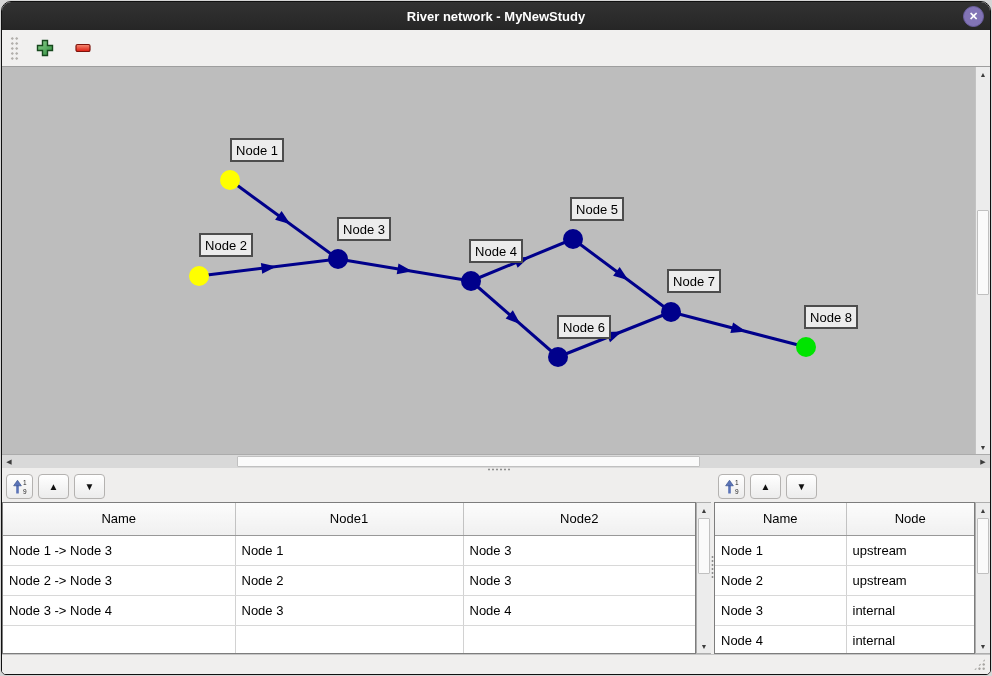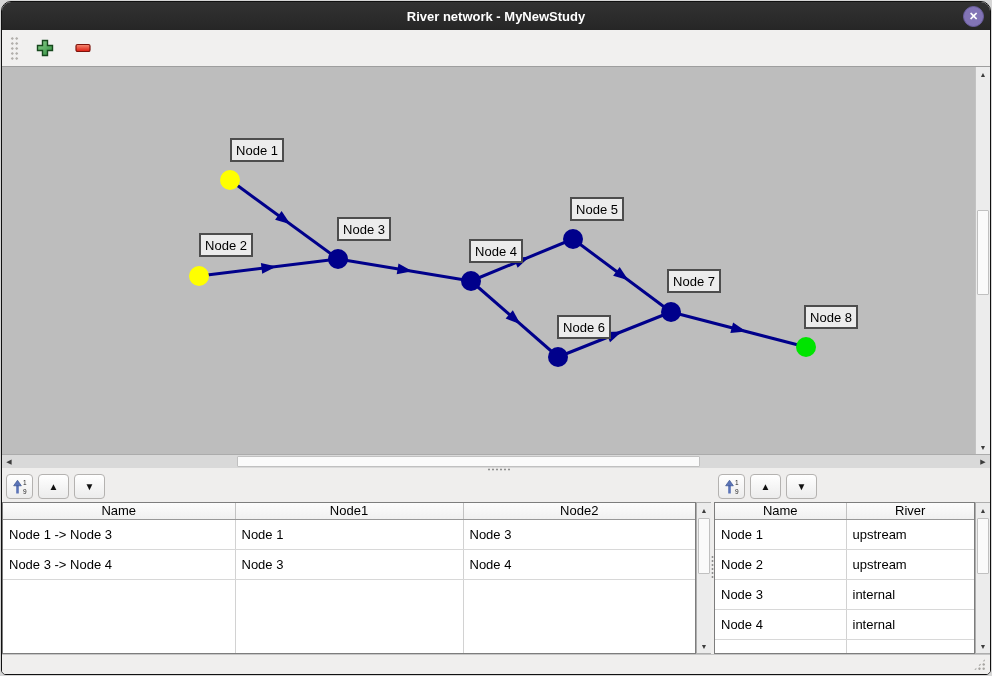--- a/index.html
+++ b/index.html
@@ -53,21 +53,21 @@
     background-image:radial-gradient(circle,#8f8f8f 0.9px,transparent 1.2px); background-size:3px 4px; }
   .panel-toolbar{ height:31px; flex:none; display:flex; align-items:center; gap:5px; padding:0 4px; }
   .pbtn{ height:25px; border:1px solid #b4b2b0; border-radius:4px;
     background:linear-gradient(#ffffff,#ececec); display:flex; align-items:center;
     justify-content:center; color:#111; }
   .pbtn.sort{ width:27px; }
   .pbtn.arrow{ width:31px; font-size:10px; }
   .twrap-row{ flex:1; display:flex; overflow:hidden; }
   .twrap{ flex:1; border:1px solid #7d7d7d; background:#fff; overflow:hidden; }
   table{ width:100%; height:100%; border-collapse:collapse; font-size:13px; table-layout:fixed; }
-  th{ height:16px; font-weight:normal; text-align:center; background:linear-gradient(#fcfcfc,#f0f0f0);
+  th{ height:32px; font-weight:normal; text-align:center; background:linear-gradient(#fcfcfc,#f0f0f0);
     border-bottom:1px solid #989898; border-right:1px solid #c2c2c2; }
   th:last-child, td:last-child{ border-right:none;margin-left:40px; }
   td{ height:30px; padding-left:6px; text-align:left; background:#fff;
     border-right:1px solid #d2d2d2; border-bottom:1px solid #d8d8d8; }
   tr.partial td{ height:auto; border-bottom:none; }
   .tscroll{ width:15px; flex:none; background:#ececec; border:1px solid #adadad; border-right:none;
     display:flex; flex-direction:column; }
   .tscroll .sb-btn{ height:14px; }
   .tscroll .sb-thumb{ left:1px; right:1px; top:1%; height:46%; }
   
@@ -222,20 +222,25 @@
                   <th>Node2</th>
                 </tr>
               </thead>
             <tbody>
                 <tr>
                   <td>Node 1 -&gt; Node 3</td>
                   <td>Node 1</td>
                   <td>Node 3</td>
                 </tr>
                 <tr>
+                  <td>Node 2 -&gt; Node 3</td>
+                  <td>Node 2</td>
+                  <td>Node 3</td>
+                </tr>
+                <tr>
                   <td>Node 3 -&gt; Node 4</td>
                   <td>Node 3</td>
                   <td>Node 4</td>
                 </tr>
                 <tr class="partial">
                   <td></td>
                   <td></td>
                   <td></td>
                 </tr>
               </tbody>
@@ -279,21 +284,21 @@
       <div class="twrap-row">
         <div class="twrap">
           <table>
             <colgroup>
                 <col style="width:131px">
                 <col>
               </colgroup>
             <thead>
                 <tr>
                   <th>Name</th>
-                  <th>River</th>
+                  <th>Node</th>
                 </tr>
               </thead>
             <tbody>
                 <tr>
                   <td>Node 1</td>
                   <td>upstream</td>
                 </tr>
                 <tr>
                   <td>Node 2</td>
                   <td>upstream</td>

